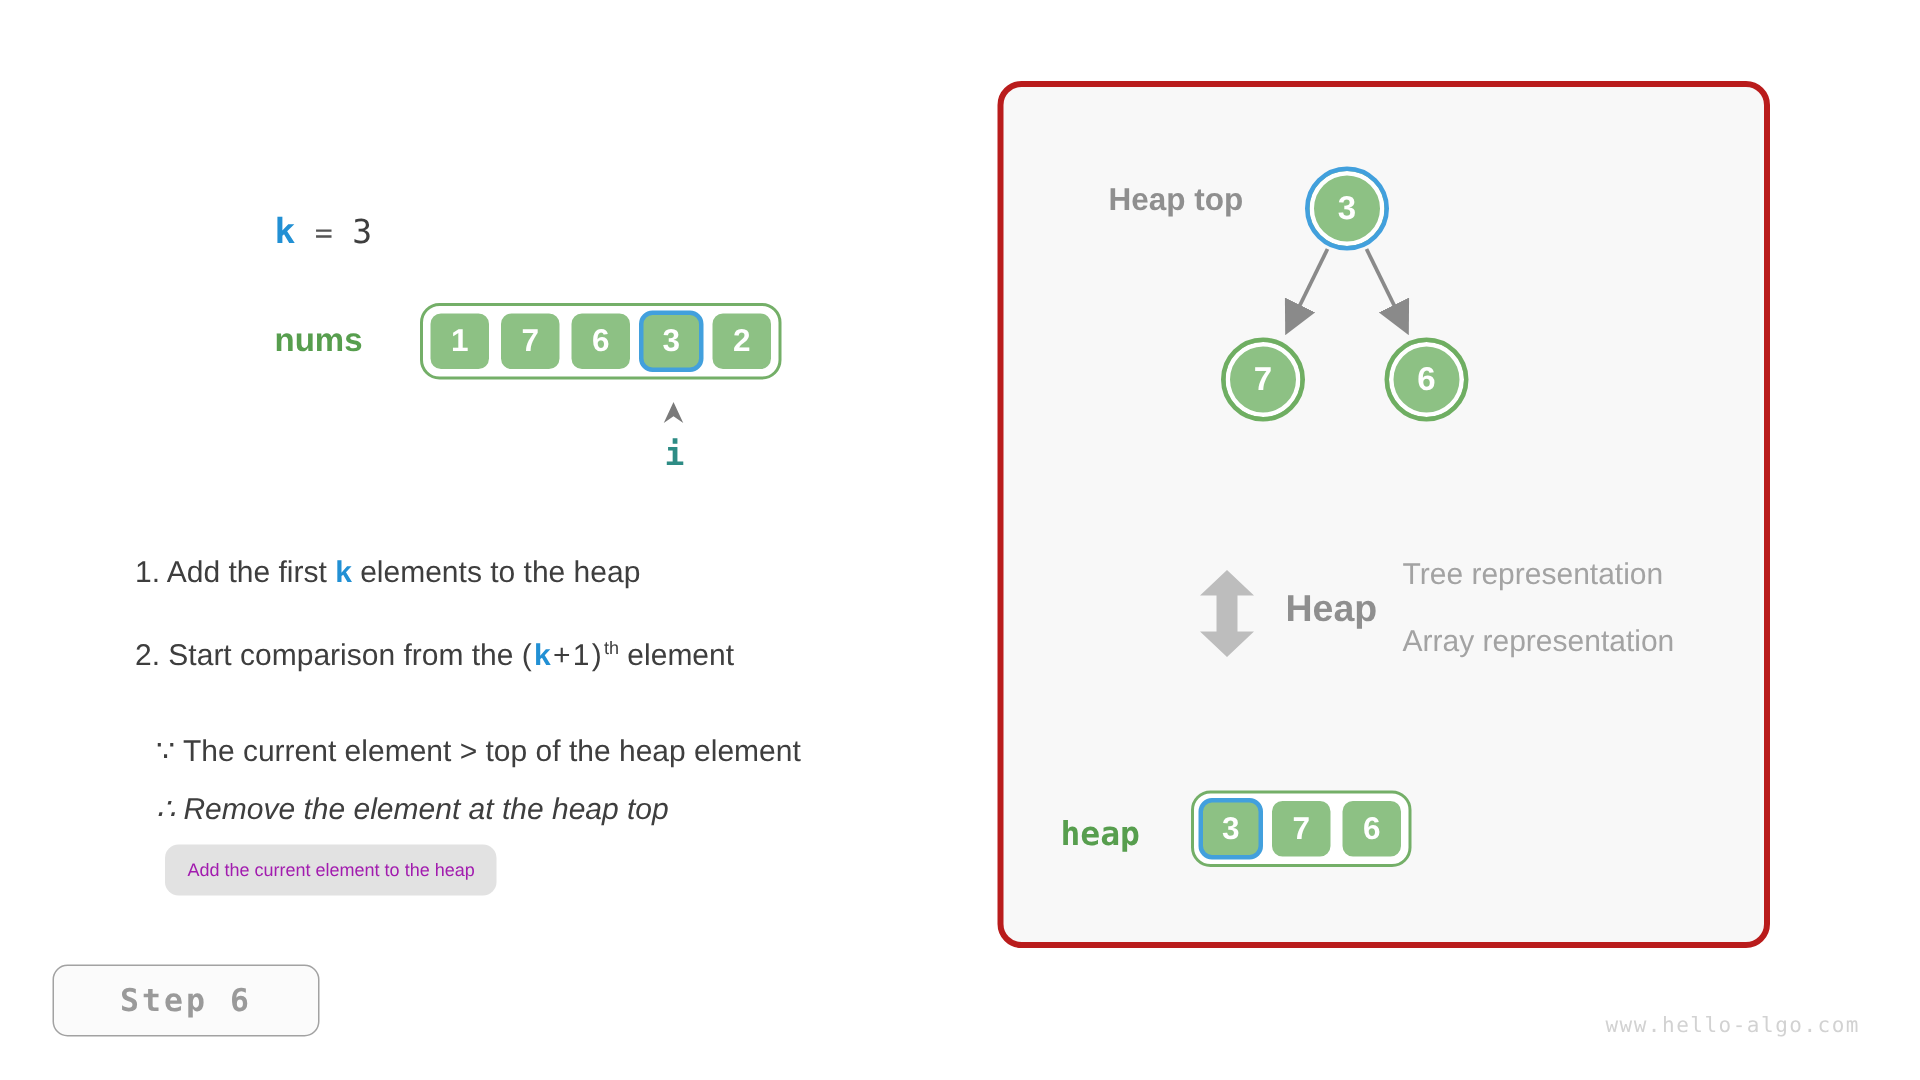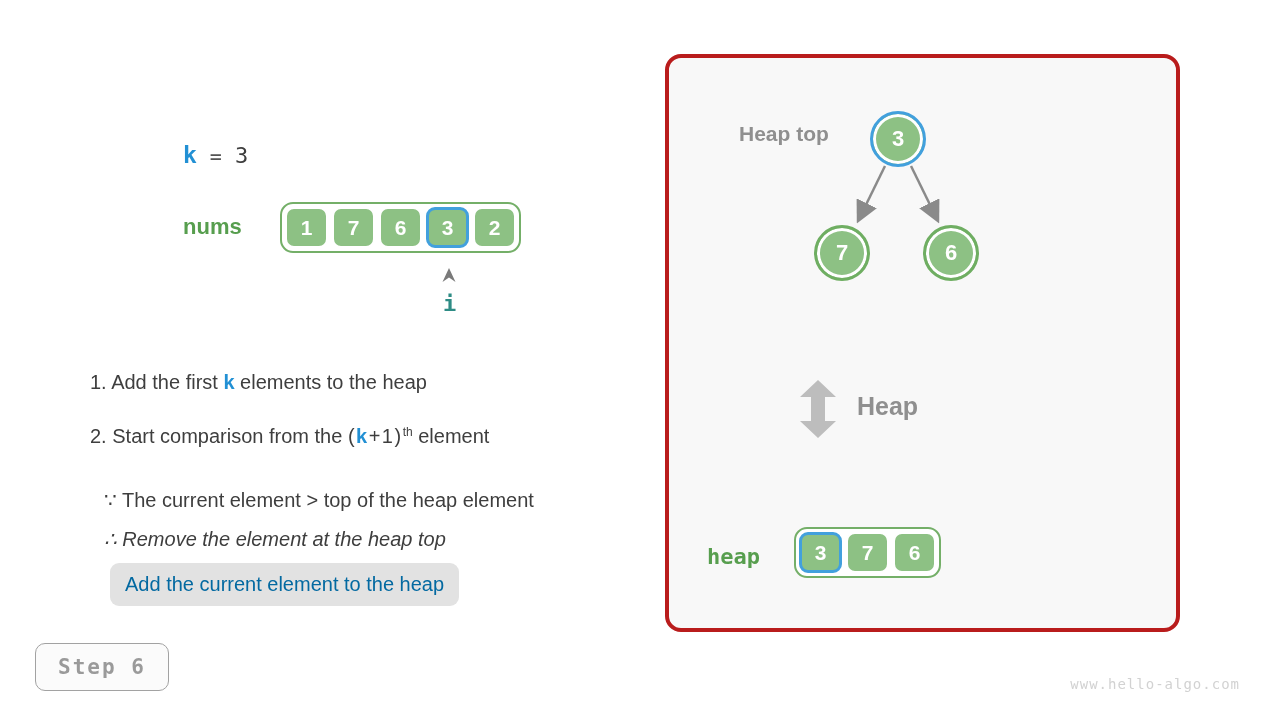--- a/index.html
+++ b/index.html
@@ -32,24 +32,24 @@
   
   .instr { font-size:20px; color:#3e3e3e; white-space:nowrap; }
   .instr .kvar { color:#2290d4; font-weight:bold; }
   .kexpr { letter-spacing:1.5px; }
   .instr sup { font-size:12px; vertical-align:7px; letter-spacing:0;margin-top:25px; }
   .line1 { left:90px;  top:371px; }
   .line2 { left:90px;  top:425px; }
   .line3 { left:104px; top:488px; }
   .line4 { left:104px; top:527px;font-style:italic; }
   .hl-box { left:110px; top:563px; background:#e2e2e2; border-radius:9px;
-            padding:10px 15px; font-size:20px; color:#0369a1; white-space:nowrap; }
+            padding:10px 15px; font-size:12px; color:#a21caf; white-space:nowrap; }
 
   
-  .step-box { left:35px; top:643px; width:134px; height:48px; background:#fbfbfb;
+  .step-box { left:35px; top:643px; width:178px; height:48px; background:#fbfbfb;
               border:1.5px solid #a2a2a2; border-radius:10px; display:flex;
               align-items:center; justify-content:center;
               font-family:"DejaVu Sans Mono", monospace; font-weight:bold;
               font-size:21px; color:#9a9a9a; letter-spacing:2px; }
 
   
   .panel { left:665px; top:54px; width:515px; height:578px; background:#f8f8f8;
            border:4px solid #b91c1c; border-radius:16px; }
   .heap-top-label { left:70px; top:64px; font-size:21px; font-weight:bold; color:#8f8f8f; }
 
@@ -130,20 +130,22 @@
   <div class="abs node root">3</div>
   <div class="abs node left">7</div>
   <div class="abs node right">6</div>
 
   <div class="abs legend-arrow">
     <svg width="36" height="58" viewBox="0 0 36 58">
       <path d="M18 0 L36 17 L25 17 L25 41 L36 41 L18 58 L0 41 L11 41 L11 17 L0 17 Z" fill="#bdbdbd"></path>
     </svg>
   </div>
   <div class="abs legend-title">Heap</div>
+  <div class="abs legend-rep1">Tree representation</div>
+  <div class="abs legend-rep2">Array representation</div>
 
   <div class="abs heap-label">heap</div>
   <div class="abs array heap-array">
     <div class="cell hl">3</div>
     <div class="cell">7</div>
     <div class="cell">6</div>
   </div>
 </div>
 
 <div class="abs watermark">www.hello-algo.com</div>

